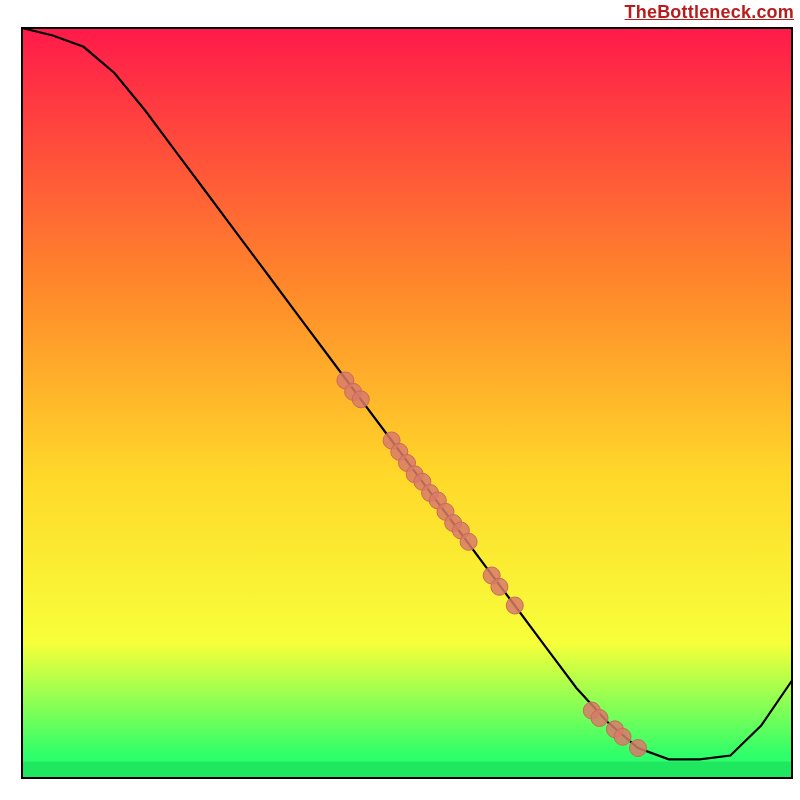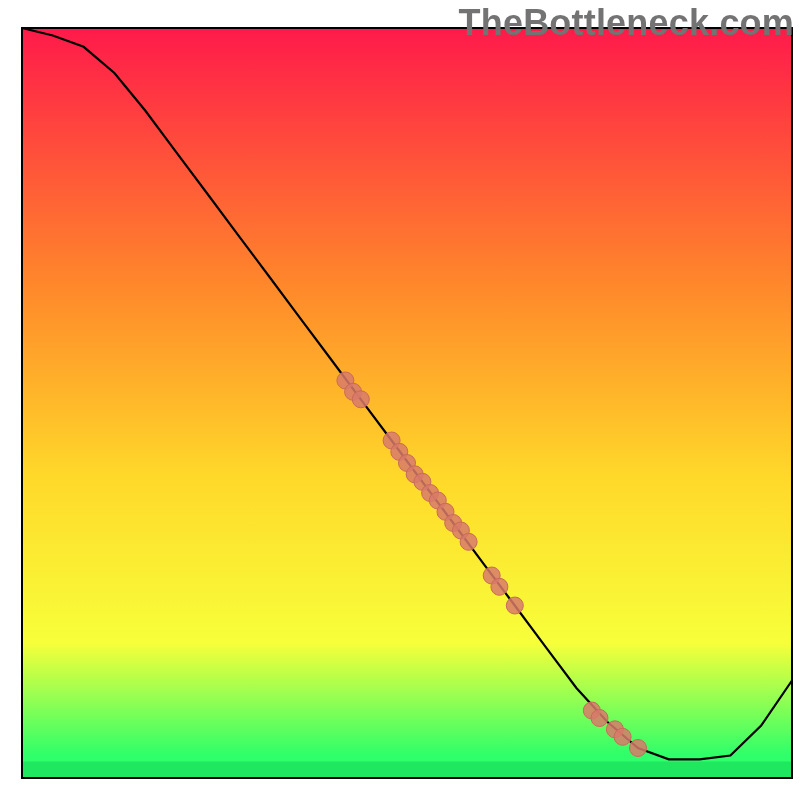--- a/index.html
+++ b/index.html
@@ -12,25 +12,26 @@
   #chart-container {
     position: relative;
     width: 800px;
     height: 800px;
   }
   #watermark {
     position: absolute;
     top: 2px;
     right: 6px;
     font-family: Arial, Helvetica, sans-serif;
-    font-size: 36px;
+    font-size: 18px;
     font-weight: 600;
-    color: #737373;
+    color: #b91c1c;
     letter-spacing: 0.2px;
     z-index: 10;
+    text-decoration: underline;
   }
   svg {
     position: absolute;
     top: 0;
     left: 0;
   }
 </style>
 </head>
 <body>
 

